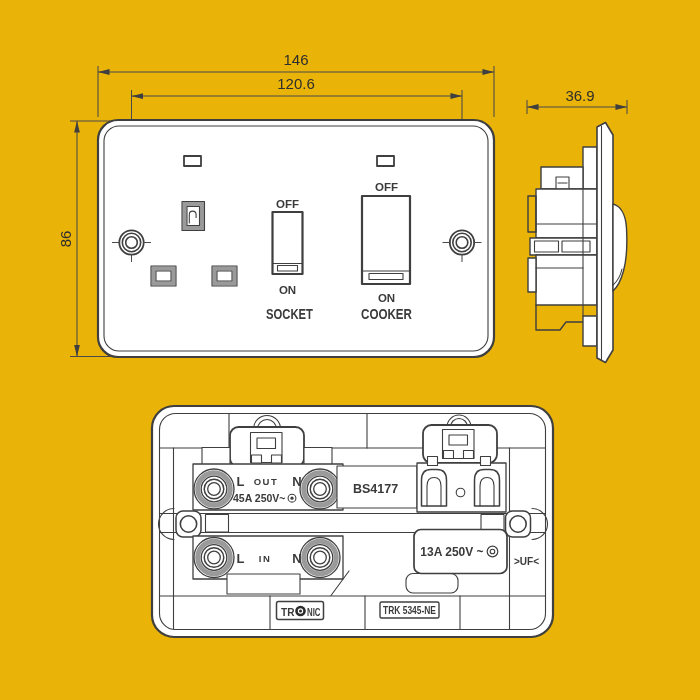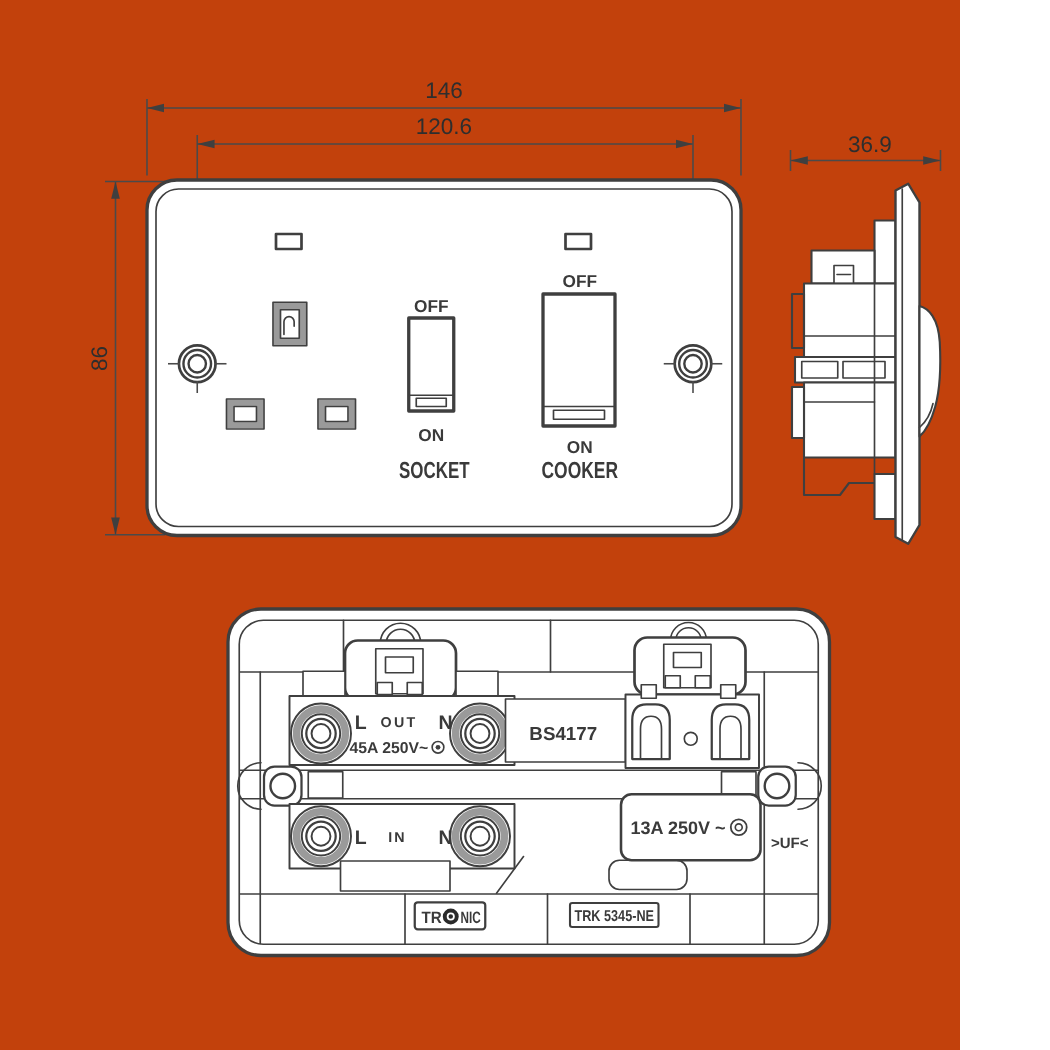--- a/index.html
+++ b/index.html
@@ -1,16 +1,16 @@
 <!DOCTYPE html>
 <html><head>
 <meta charset="utf-8">
 <style>
   html,body{margin:0;padding:0;background:#fff;}
-  #canvas{position:relative;width:640px;height:700px;background:#c2410c;overflow:hidden;
+  #canvas{position:relative;width:700px;height:700px;background:#eab308;overflow:hidden;
           font-family:"Liberation Sans",sans-serif;}
   svg{display:block;}
   .ln{fill:none;stroke:#3f3f3f;stroke-width:1.4;stroke-linejoin:round;stroke-linecap:round;}
   .ln2{stroke-width:2.2;}
   .ln18{stroke-width:1.8;}
   .thin{stroke-width:1.1;}
   .wf{fill:#ffffff;}
   .grayring{fill:none;stroke:#9a9a9a;}
   .dim{fill:none;stroke:#4a4a4a;stroke-width:1.05;stroke-linecap:butt;}
   .dimtxt{font-size:15px;fill:#2e2e2e;}

